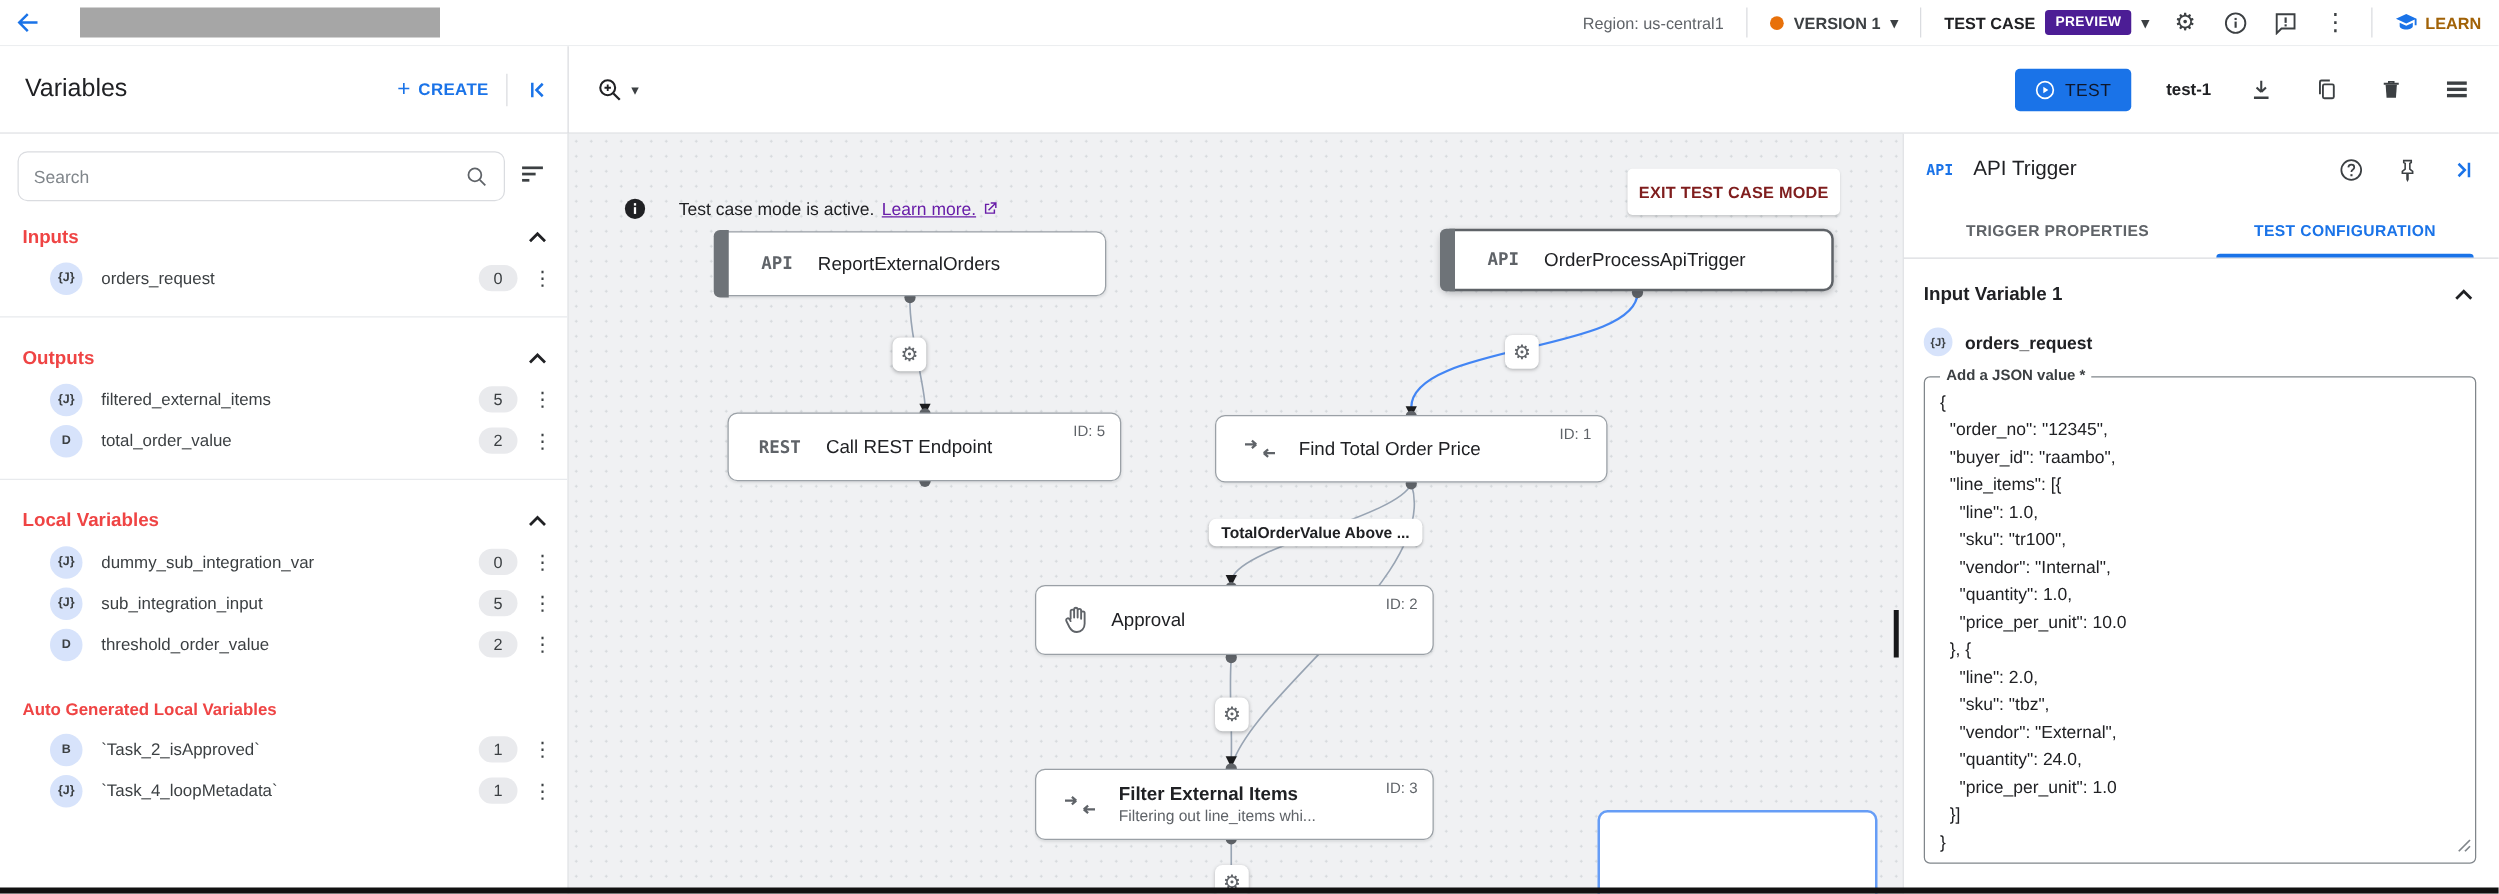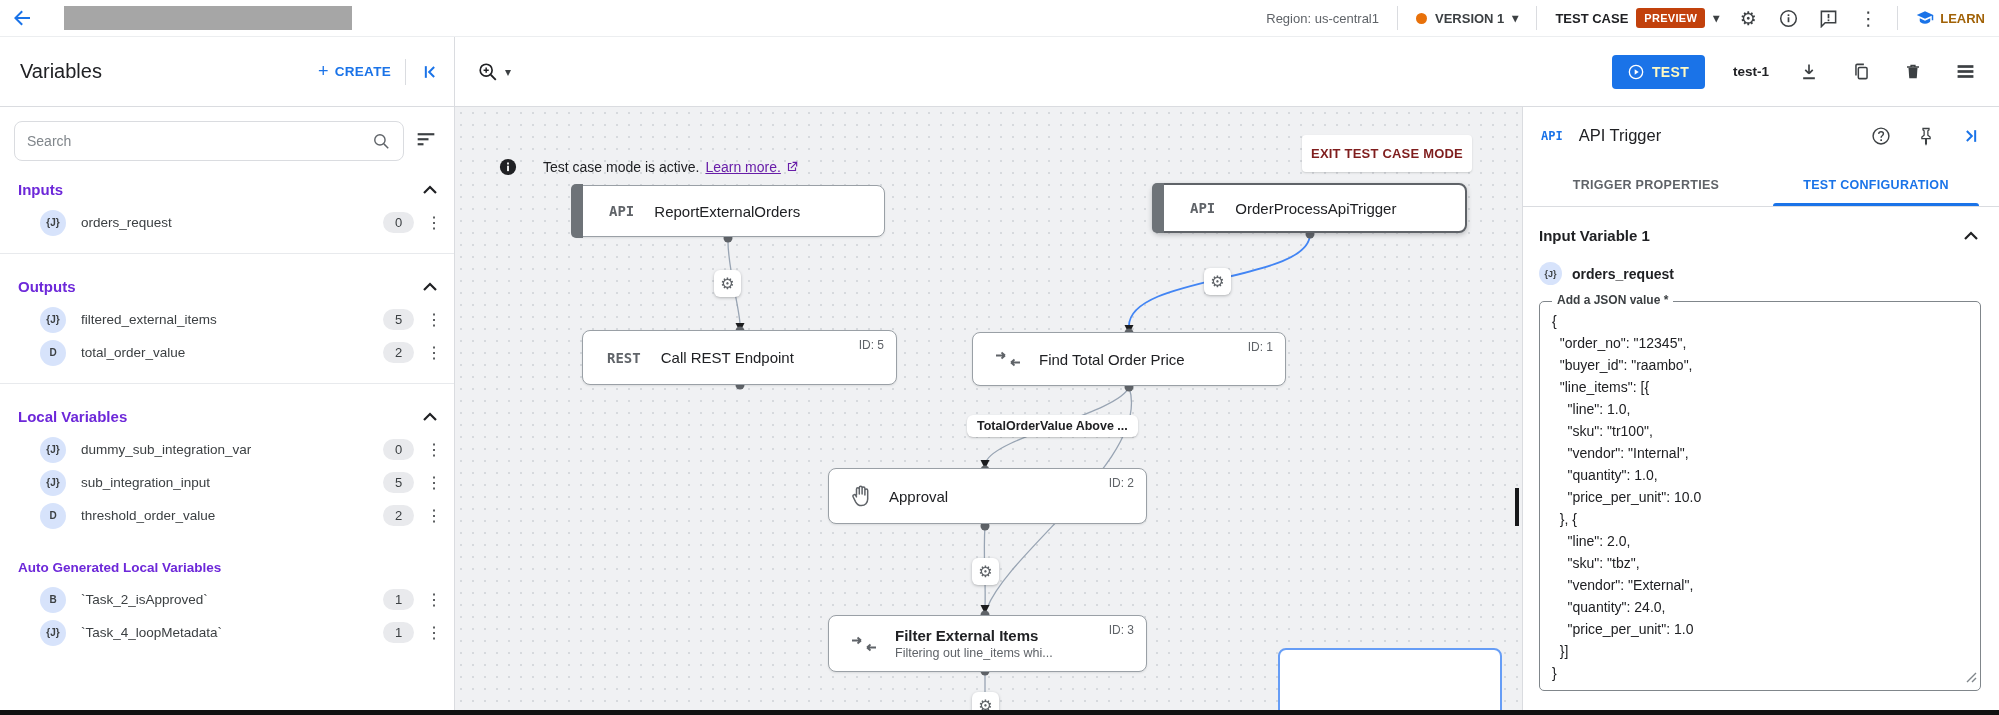--- a/index.html
+++ b/index.html
@@ -30,39 +30,39 @@
   .tb-left { width:455px; display:flex; align-items:center; padding:0 0 0 20px; }
   .vars-title { font-size:20px; color:#202124; }
   .create-btn { margin-left:auto; display:flex; align-items:center; gap:6px; color:#1a73e8;
     font-size:13.5px; font-weight:bold; letter-spacing:.3px; cursor:pointer; }
   .plus { font-size:18px; font-weight:normal; }
   .mini-sep { width:1px; height:26px; background:#dadce0; margin:0 14px; }
   .collapse-left { cursor:pointer; display:flex; align-items:center; }
   .tb-left-end { width:1px; height:70px; background:#dadce0; margin-left:14px; }
   .zoom-ctl { display:flex; align-items:center; gap:6px; margin-left:22px; cursor:pointer; }
   .toolbar-right { margin-left:auto; display:flex; align-items:center; gap:28px; padding-right:22px; }
-  .test-btn { display:flex; align-items:flex-end; gap:8px; background:#1a73e8; color:#fef9c3;
-    font-size:14px; font-weight:bold; letter-spacing:.3px; border:none; border-radius:4px;
+  .test-btn { display:flex; align-items:flex-end; gap:8px; background:#1a73e8; color:#0f172a;
+    font-size:14px; font-weight:normal; letter-spacing:.3px; border:none; border-radius:4px;
     padding:9px 16px; cursor:pointer; }
   .test-name { font-size:13.5px; font-weight:bold; color:#202124; }
   .act-icon { width:24px; height:24px; display:flex; align-items:center; justify-content:center; cursor:pointer; }
 
   
   .main { position:relative; display:flex; height:608px; }
 
   
   .sidebar { width:455px; border-right:1px solid #dadce0; background:#fff; overflow:hidden; position:relative; }
   .search-row { display:flex; align-items:center; padding:14px 10px 10px 14px; }
   .search-box { flex:1; height:40px; border:1px solid #dadce0; border-radius:8px; display:flex; align-items:center; padding:0 12px; }
   .search-box input { border:none; outline:none; flex:1; font-size:14px; color:#202124;
     font-family:"Liberation Sans", sans-serif; }
   .search-box input::placeholder { color:#80868b; }
   .sort-icon { margin:0 8px 0 12px; cursor:pointer; }
   .sec-head { display:flex; align-items:center; padding:10px 16px 8px 18px; }
-  .sec-title { font-size:15px; font-weight:bold; color:#6d28d9;text-align:center; }
+  .sec-title { font-size:15px; font-weight:bold; color:#ef4444;text-align:center; }
   .sec-title.small { font-size:13.5px; }
   .sec-chevron { margin-left:auto; cursor:pointer; display:flex; }
   .var-row { display:flex; align-items:center; height:33px; padding-left:40px; }
   .type-chip { width:26px; height:26px; border-radius:50%; background:#d7e3fb; color:#3c4043;
     font-size:10px; font-weight:bold; display:flex; align-items:center; justify-content:center; flex:none; }
   .var-name { font-size:13.5px; color:#3c4043; margin-left:15px; }
   .count-pill { margin-left:auto; min-width:31px; height:21px; border-radius:11px; background:#e9eaed;
     color:#3c4043; font-size:13px; display:flex; align-items:center; justify-content:center; padding:0 8px; }
   .row-dots { width:40px; text-align:center; font-size:16px; color:#3c4043; cursor:pointer; }
   .side-div { height:1px; background:#e8eaed; margin:14px 0; }
@@ -150,21 +150,21 @@
       <span class="region">Region: us-central1</span>
       <span class="tb-sep"></span>
       <span class="version">
         <span class="dot" style="background:#e8710a"></span>
         <span>VERSION 1</span>
         <span class="caret">▾</span>
       </span>
       <span class="tb-sep"></span>
       <span class="testcase">
         <span>TEST CASE</span>
-        <span class="preview-pill" style="background:#c2410c">PREVIEW</span>
+        <span class="preview-pill" style="background:#4c1d95">PREVIEW</span>
         <span class="caret">▾</span>
       </span>
       <span class="tb-icon">⚙</span>
       <span class="tb-icon">
         <svg width="19" height="19" viewBox="0 0 20 20">
             <circle cx="10" cy="10" r="8.2" fill="none" stroke="#3c4043" stroke-width="1.6"></circle>
             <rect x="9.1" y="8.7" width="1.8" height="5.2" fill="#3c4043"></rect>
             <rect x="9.1" y="5.6" width="1.8" height="1.8" fill="#3c4043"></rect>
           </svg>
       </span>

